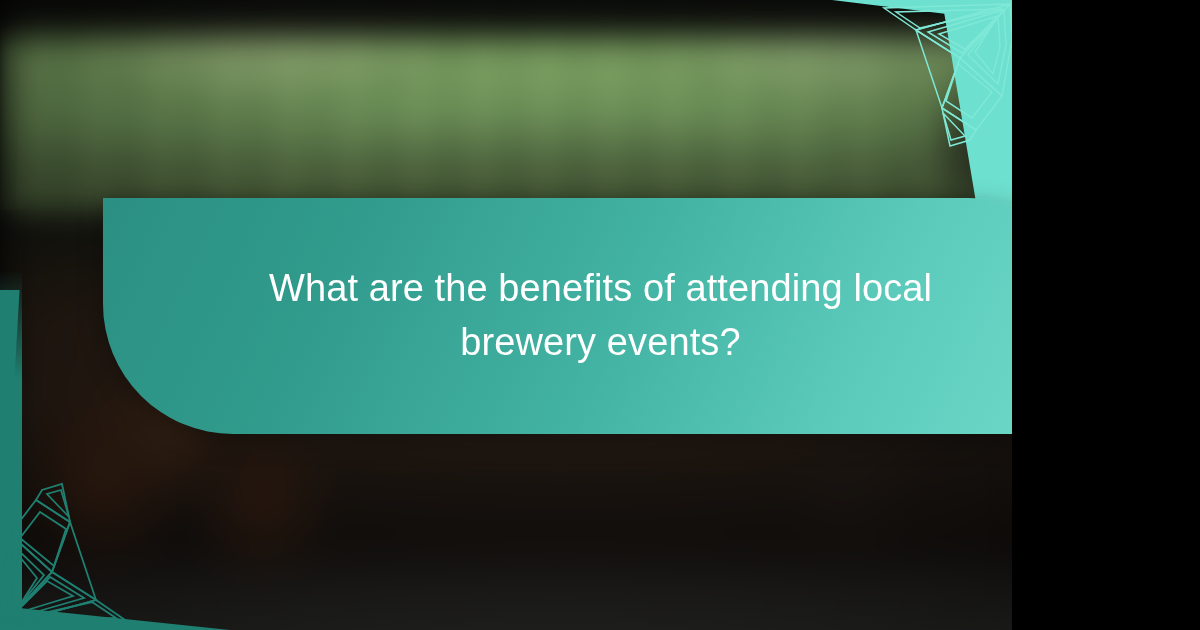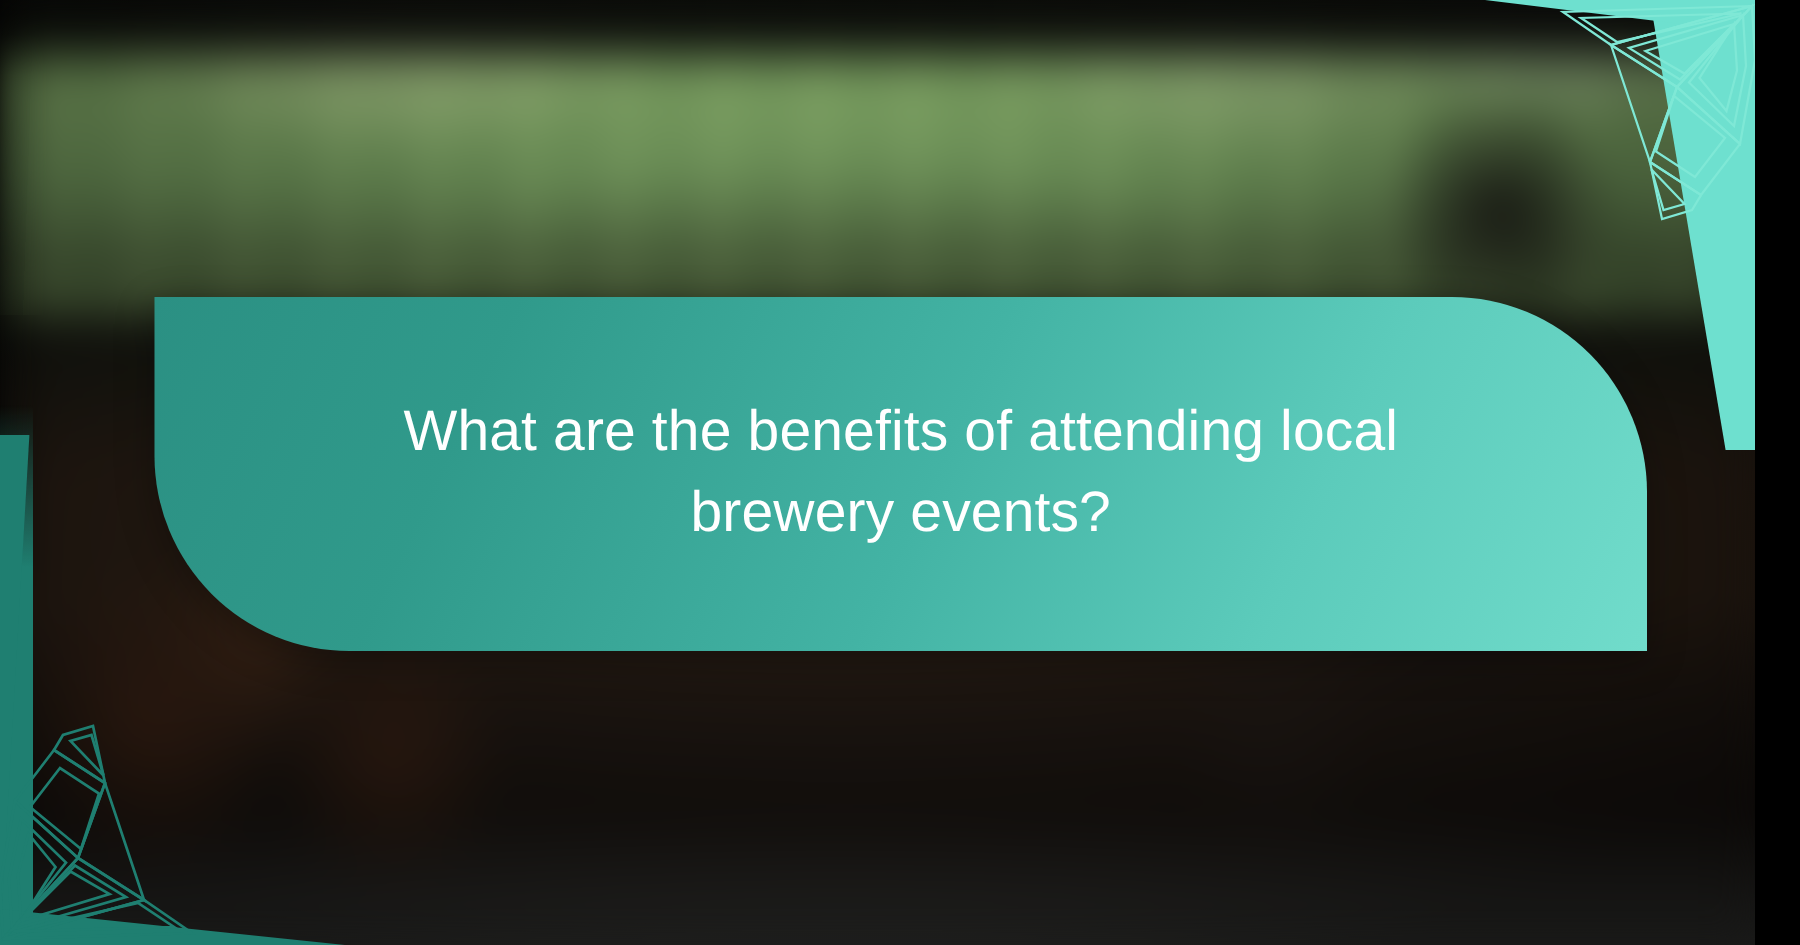--- a/index.html
+++ b/index.html
@@ -6,21 +6,21 @@
 
   html, body {
     width:1200px; height:630px;
     overflow:hidden;
     background:#000;
     font-family:"Liberation Sans", sans-serif;
   }
 
   #stage {
     position:relative;
-    width:1170px;
+    width:1012px;
     height:630px;
     overflow:hidden;
   }
 
   
   .photo {
     position:absolute;
     left:-40px; top:-40px;
     width:1280px; height:710px;
     overflow:hidden;

